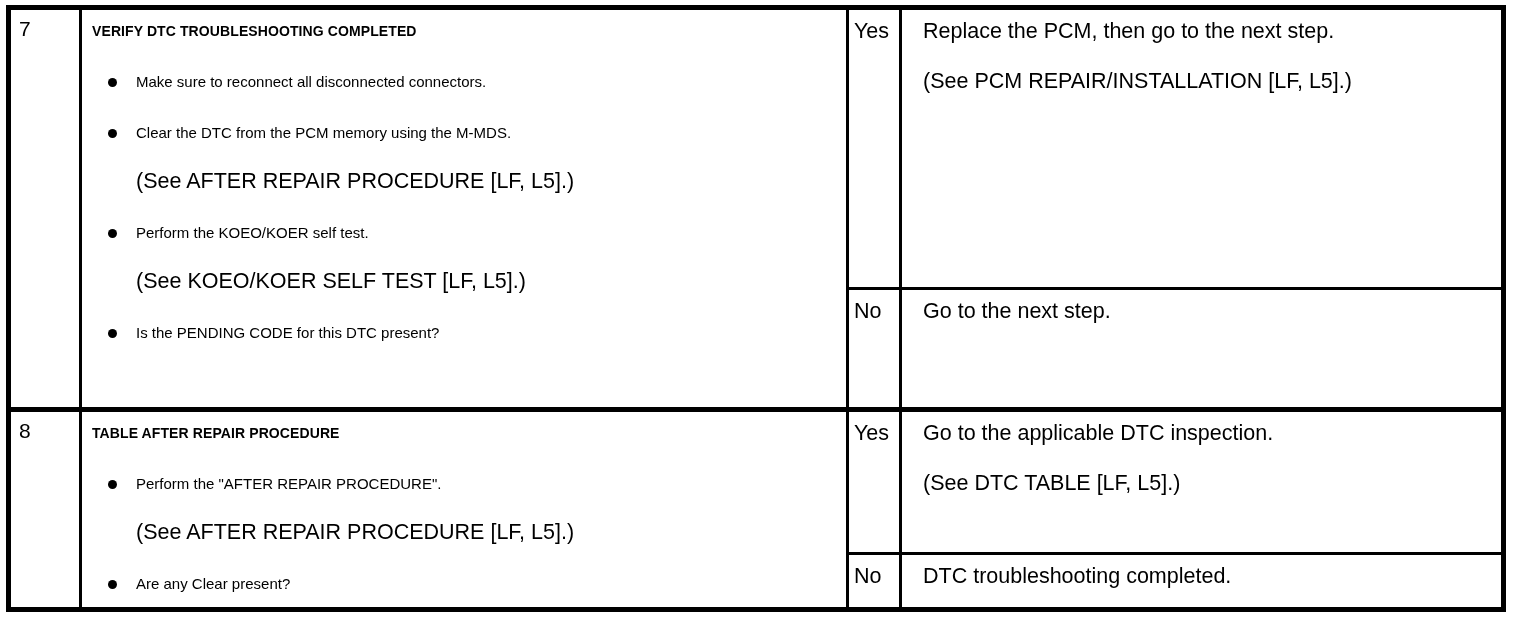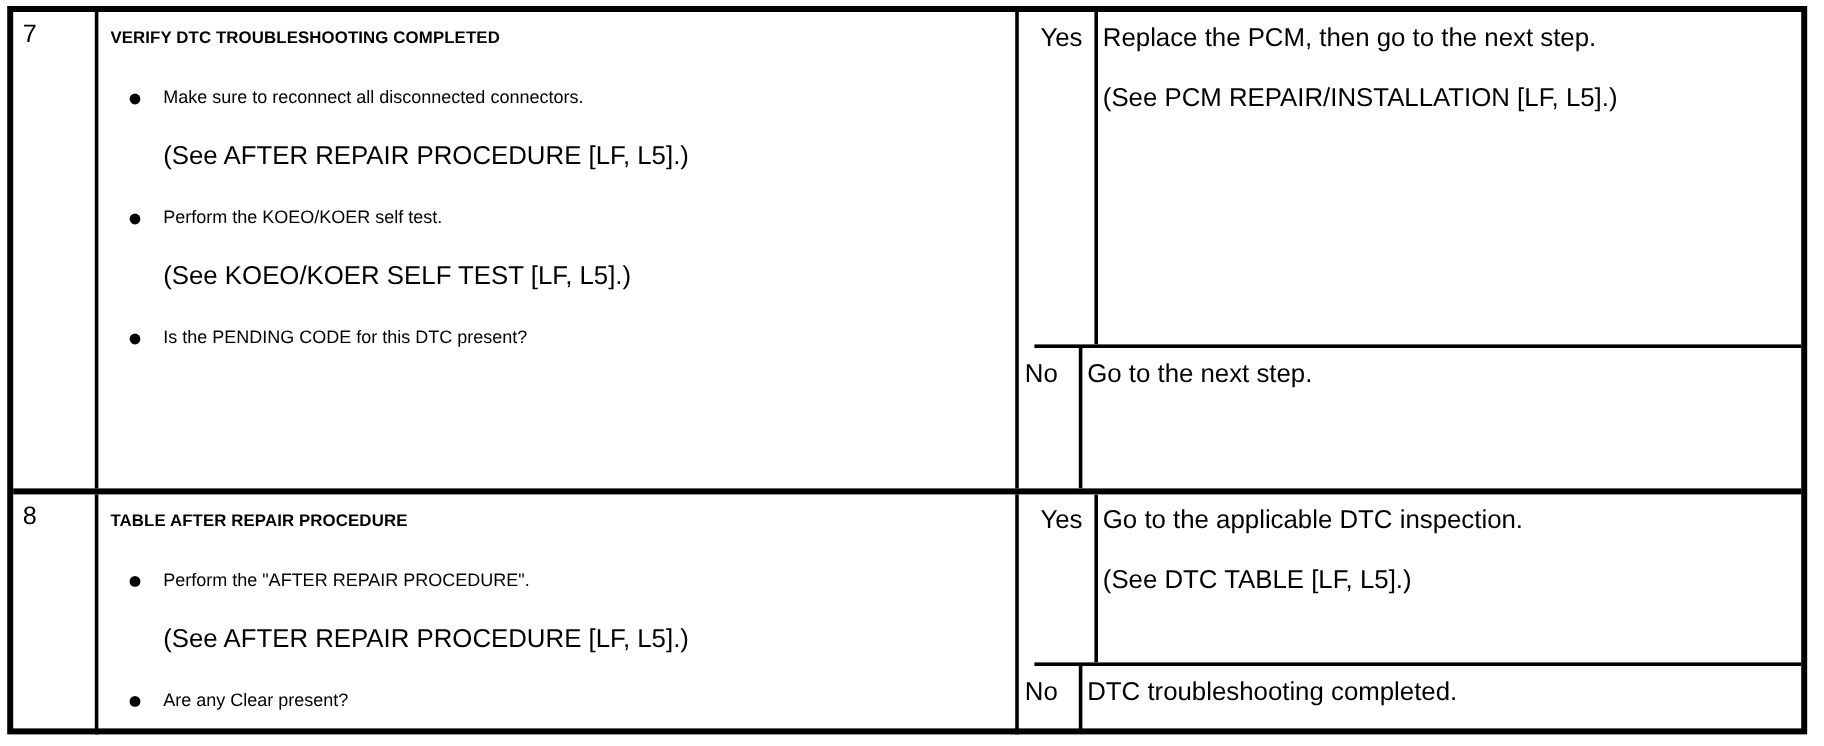--- a/index.html
+++ b/index.html
@@ -108,40 +108,40 @@
     flex: 0 0 652px;
     box-sizing: border-box;
     display: flex;
     flex-direction: column;
   }
   .result-block {
     display: flex;
     box-sizing: border-box;
     overflow: hidden;
   }
-  .result-block.top { border-bottom: 3px solid #000; margin-left: 13px; }
+  .result-block.top { border-bottom: 3px solid #000; }
 
   .row-7 .result-block.top    { height: 280px; }
   .row-7 .result-block.bottom { height: 117px; }
   .row-8 .result-block.top    { height: 143px; }
   .row-8 .result-block.bottom { height: 54px; }
 
   .yn-label {
     width: 53px;
     flex: 0 0 53px;
     box-sizing: border-box;
     border-right: 3px solid #000;
     padding: 8px 0 0 5px;
     font-size: 21.5px;
     line-height: 26px;
   }
   .result-text {
     flex: 1 1 auto;
     box-sizing: border-box;
-    padding: 8px 0 0 4px;
+    padding: 8px 0 0 21px;
   }
   .result-line {
     font-size: 21.5px;
     line-height: 27px;
     white-space: nowrap;
   }
   .result-line.spaced { margin-top: 23px; }
 </style>
 </head>
 <body>
@@ -157,20 +157,24 @@
       </div>
 
       <div class="col-action">
         <div class="action-title">VERIFY DTC TROUBLESHOOTING COMPLETED</div>
 
         <ul class="bullet-list">
           <li class="bullet-item">
             <span class="dot"></span>
             <span>Make sure to reconnect all disconnected connectors.</span>
           </li>
+          <li class="bullet-item">
+            <span class="dot"></span>
+            <span>Clear the DTC from the PCM memory using the M-MDS.</span>
+          </li>
         </ul>
 
         <div class="sub-note">(See AFTER REPAIR PROCEDURE [LF, L5].)</div>
 
         <ul class="bullet-list">
           <li class="bullet-item">
             <span class="dot"></span>
             <span>Perform the KOEO/KOER self test.</span>
           </li>
         </ul>

